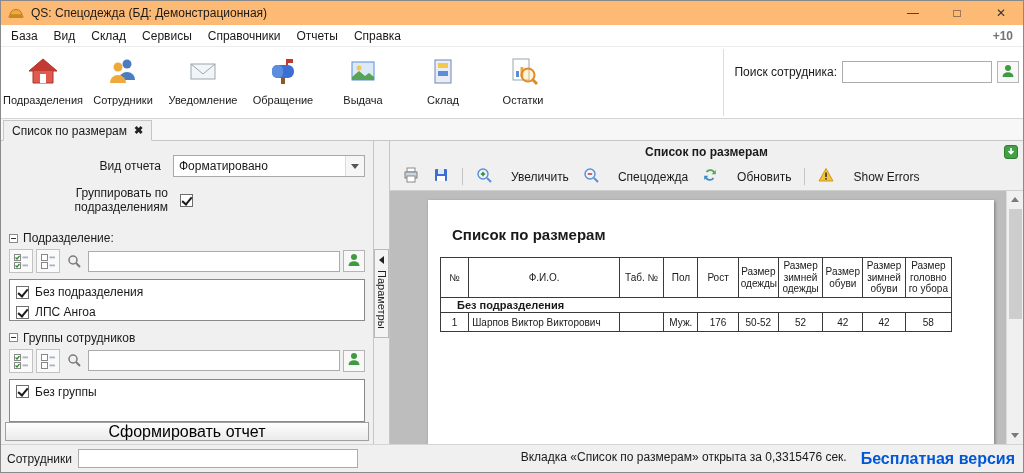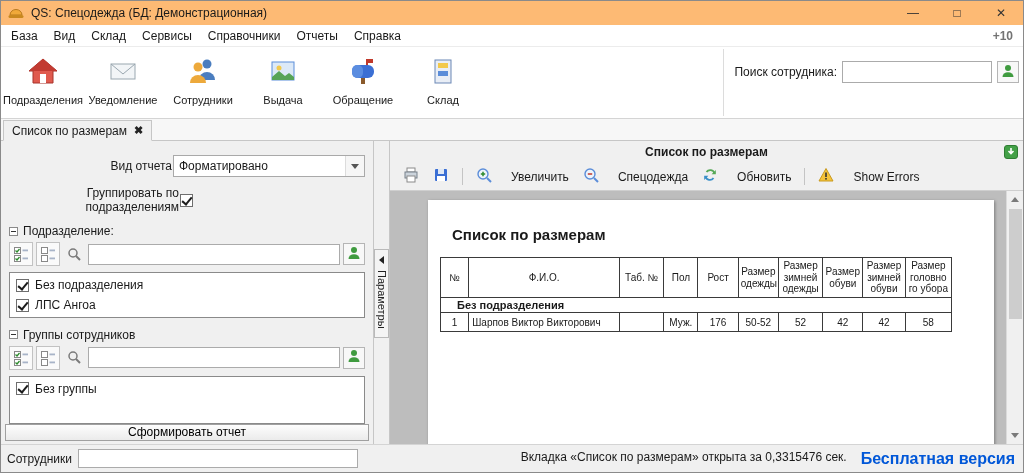--- a/index.html
+++ b/index.html
@@ -31,42 +31,42 @@
   .tabstrip { height: 22px; background: #f7f7f7; display: flex; align-items: flex-end; padding-left: 2px; border-bottom: 1px solid #c6c6c6; flex: none; }
   .tab { height: 21px; margin-bottom: -1px; background: #f0f0f0; border: 1px solid #c6c6c6; border-bottom: 1px solid #f0f0f0; display: flex; align-items: center; gap: 7px; padding: 0 8px; font-size: 12px; }
   .tab-close { font-size: 11px; color: #222; font-weight: bold; }
 
   
   .content { flex: 1; display: flex; min-height: 0; }
 
   
   .left-panel { width: 373px; flex: none; background: #f0f0f0; border-right: 1px solid #c6c6c6; display: flex; flex-direction: column; overflow: hidden; }
   .form-row { display: flex; align-items: center; margin: 14px 8px 0 0; }
-  .form-label { width: 172px; text-align: right; padding-right: 1px; flex: none; font-size: 12px; }
+  .form-label { width: 172px; text-align: right; padding-right: 12px; flex: none; font-size: 12px; }
   .combo { width: 216px; height: 22px; background: #fff; border: 1px solid #a9a9a9; display: flex; align-items: center; }
   .combo .combo-value { flex: 1; padding-left: 5px; font-size: 12px; }
   .combo .combo-arrow-btn { width: 19px; height: 100%; border-left: 1px solid #dcdcdc; background: #f6f6f6; display: flex; align-items: center; justify-content: center; }
   .caret-down { width: 0; height: 0; border-left: 4px solid transparent; border-right: 4px solid transparent; border-top: 5px solid #555; }
-  .check-row { display: flex; align-items: center; margin: 9px 8px 0 0; }
+  .check-row { display: flex; align-items: center; margin: 9px 8px 7px 0; }
   .check-row .form-label { width: 179px; }
   .checkbox { width: 13px; height: 13px; background: #fff; border: 1px solid #6e6e6e; position: relative; flex: none; display: inline-block; }
   .checkbox.checked::after { content: ""; position: absolute; left: 3px; top: 0px; width: 4px; height: 8px; border-right: 2px solid #1c1c1c; border-bottom: 2px solid #1c1c1c; transform: rotate(40deg); }
   .section-header { display: flex; align-items: center; gap: 5px; margin: 10px 8px 0 8px; }
   .expander { width: 9px; height: 9px; background: #fff; border: 1px solid #8a8a8a; position: relative; flex: none; }
   .expander::after { content: ""; position: absolute; left: 1px; top: 3px; width: 5px; height: 1px; background: #333; }
   .section-title { font-size: 12px; }
   .section-toolbar { display: flex; align-items: center; gap: 3px; margin: 4px 8px 0 8px; }
   .mini-btn { width: 24px; height: 24px; border: 1px solid #c2c2c2; background: #fafafa; display: flex; align-items: center; justify-content: center; }
   .mini-icon { width: 18px; height: 20px; display: flex; align-items: center; justify-content: center; margin: 0 2px; }
   .section-input { flex: 1; height: 21px; border: 1px solid #ababab; background: #fff; font-family: "Liberation Sans", sans-serif; font-size: 12px; padding: 0 4px; min-width: 0; }
   .listbox { margin: 6px 8px 0 8px; background: #fff; border: 1px solid #8a8a8a; padding: 2px; overflow: hidden; }
   .listbox.lb1 { height: 50px; }
   .listbox.lb2 { height: 52px; }
   .list-item { display: flex; align-items: center; gap: 6px; padding: 3px 4px; font-size: 12px; }
-  .generate-btn { margin: auto 4px 3px 4px; height: 19px; border: 1px solid #a0a0a0; background: linear-gradient(#fdfdfd, #ebebeb); font-family: "Liberation Sans", sans-serif; font-size: 12px; }
+  .generate-btn { margin: auto 4px 3px 4px; height: 19px; border: 1px solid #a0a0a0; background: linear-gradient(#fdfdfd, #ebebeb); font-family: "Liberation Sans", sans-serif; font-size: 16px; }
 
   
   .splitter { width: 16px; flex: none; background: #f0f0f0; border-right: 1px solid #c6c6c6; display: flex; flex-direction: column; align-items: center; }
   .splitter-tab { margin-top: 108px; border: 1px solid #b9b9b9; background: #f4f4f4; padding: 6px 0 8px 0; width: 15px; display: flex; flex-direction: column; align-items: center; gap: 6px; }
   .arrow-left { width: 0; height: 0; border-top: 4px solid transparent; border-bottom: 4px solid transparent; border-right: 5px solid #222; }
   .vtext { writing-mode: vertical-rl; font-size: 11px; color: #222; }
 
   
   .report-panel { flex: 1; display: flex; flex-direction: column; min-width: 0; background: #f0f0f0; }
   .report-header { height: 22px; flex: none; display: flex; align-items: center; justify-content: center; position: relative; }
@@ -139,68 +139,80 @@
             <path d="M16 4 L30 16 L26 16 L26 28 L6 28 L6 16 L2 16 Z" fill="#e05a4e" stroke="#a8322a"></path>
             <path d="M16 4 L30 16 L2 16 Z" fill="#c23b32"></path>
             <rect x="13" y="19" width="6" height="9" fill="#fff"></rect>
           </svg>
       </span>
       <span class="tb-label">Подразделения</span>
     </div>
     <div class="tb-btn">
       <span>
         <svg width="32" height="32" viewBox="0 0 32 32">
-            <rect x="4" y="9" width="24" height="15" fill="#f2f5f7" stroke="#9aa7b0"></rect>
-            <path d="M4 9 L16 19 L28 9" fill="none" stroke="#9aa7b0"></path>
-          </svg>
-      </span>
-      <span class="tb-label">Уведомление</span>
-    </div>
-    <div class="tb-btn">
-      <span>
-        <svg width="32" height="32" viewBox="0 0 32 32">
             <circle cx="20" cy="9" r="4.5" fill="#4a7dbf"></circle>
             <path d="M12 25 a8 8 0 0 1 16 0 z" fill="#4a7dbf"></path>
             <circle cx="11" cy="12" r="4.5" fill="#eda93b"></circle>
             <path d="M3 28 a8 8 0 0 1 16 0 z" fill="#eda93b"></path>
           </svg>
       </span>
       <span class="tb-label">Сотрудники</span>
     </div>
     <div class="tb-btn">
       <span>
         <svg width="32" height="32" viewBox="0 0 32 32">
-            <rect x="5" y="7" width="22" height="18" fill="#dce9f7" stroke="#5b8dd9"></rect>
-            <circle cx="12" cy="13" r="2.5" fill="#f2c94c"></circle>
-            <path d="M5 22 l7 -6 6 5 4 -3 5 4 v3 h-22 z" fill="#57a457"></path>
-          </svg>
-      </span>
-      <span class="tb-label">Выдача</span>
+            <rect x="4" y="9" width="24" height="15" fill="#f2f5f7" stroke="#9aa7b0"></rect>
+            <path d="M4 9 L16 19 L28 9" fill="none" stroke="#9aa7b0"></path>
+          </svg>
+      </span>
+      <span class="tb-label">Уведомление</span>
     </div>
     <div class="tb-btn">
       <span>
         <svg width="32" height="32" viewBox="0 0 32 32">
             <rect x="19" y="4" width="2" height="8" fill="#c0392b"></rect>
             <rect x="19" y="4" width="7" height="4" fill="#c0392b"></rect>
             <rect x="5" y="10" width="22" height="13" rx="6" fill="#3b6fd4"></rect>
             <rect x="5" y="10" width="11" height="13" rx="5" fill="#5b8de0"></rect>
             <rect x="14" y="23" width="4" height="6" fill="#8a5a2b"></rect>
           </svg>
       </span>
       <span class="tb-label">Обращение</span>
     </div>
     <div class="tb-btn">
       <span>
         <svg width="32" height="32" viewBox="0 0 32 32">
+            <rect x="5" y="7" width="22" height="18" fill="#dce9f7" stroke="#5b8dd9"></rect>
+            <circle cx="12" cy="13" r="2.5" fill="#f2c94c"></circle>
+            <path d="M5 22 l7 -6 6 5 4 -3 5 4 v3 h-22 z" fill="#57a457"></path>
+          </svg>
+      </span>
+      <span class="tb-label">Выдача</span>
+    </div>
+    <div class="tb-btn">
+      <span>
+        <svg width="32" height="32" viewBox="0 0 32 32">
             <rect x="8" y="5" width="16" height="23" fill="#e9eef6" stroke="#6b87b5"></rect>
             <rect x="11" y="8" width="10" height="5" fill="#f2c94c"></rect>
             <rect x="11" y="16" width="10" height="5" fill="#5b8dd9"></rect>
           </svg>
       </span>
       <span class="tb-label">Склад</span>
+    </div>
+    <div class="tb-btn">
+      <span>
+        <svg width="32" height="32" viewBox="0 0 32 32">
+            <rect x="6" y="4" width="16" height="21" fill="#fff" stroke="#9aa7b0"></rect>
+            <rect x="9" y="16" width="3" height="6" fill="#5b8dd9"></rect>
+            <rect x="13.5" y="12" width="3" height="10" fill="#eda93b"></rect>
+            <circle cx="21" cy="20" r="6.5" fill="rgba(255,223,130,0.35)" stroke="#e08a2d" stroke-width="2"></circle>
+            <line x1="25.5" y1="24.5" x2="30" y2="29" stroke="#e08a2d" stroke-width="3"></line>
+          </svg>
+      </span>
+      <span class="tb-label">Остатки</span>
     </div>
     <div class="search-area" style="border-left:1px solid #dcdcdc;">
       <span class="search-label">Поиск сотрудника:</span>
       <input class="search-input" type="text" value="" style="">
       <span class="icon-btn-green">
         <span>
           <svg width="14" height="14" viewBox="0 0 14 14">
               <circle cx="7" cy="4" r="3" fill="#3f9b3f"></circle>
               <path d="M1.5 13 a5.5 4.8 0 0 1 11 0 z" fill="#3f9b3f"></path>
             </svg>

